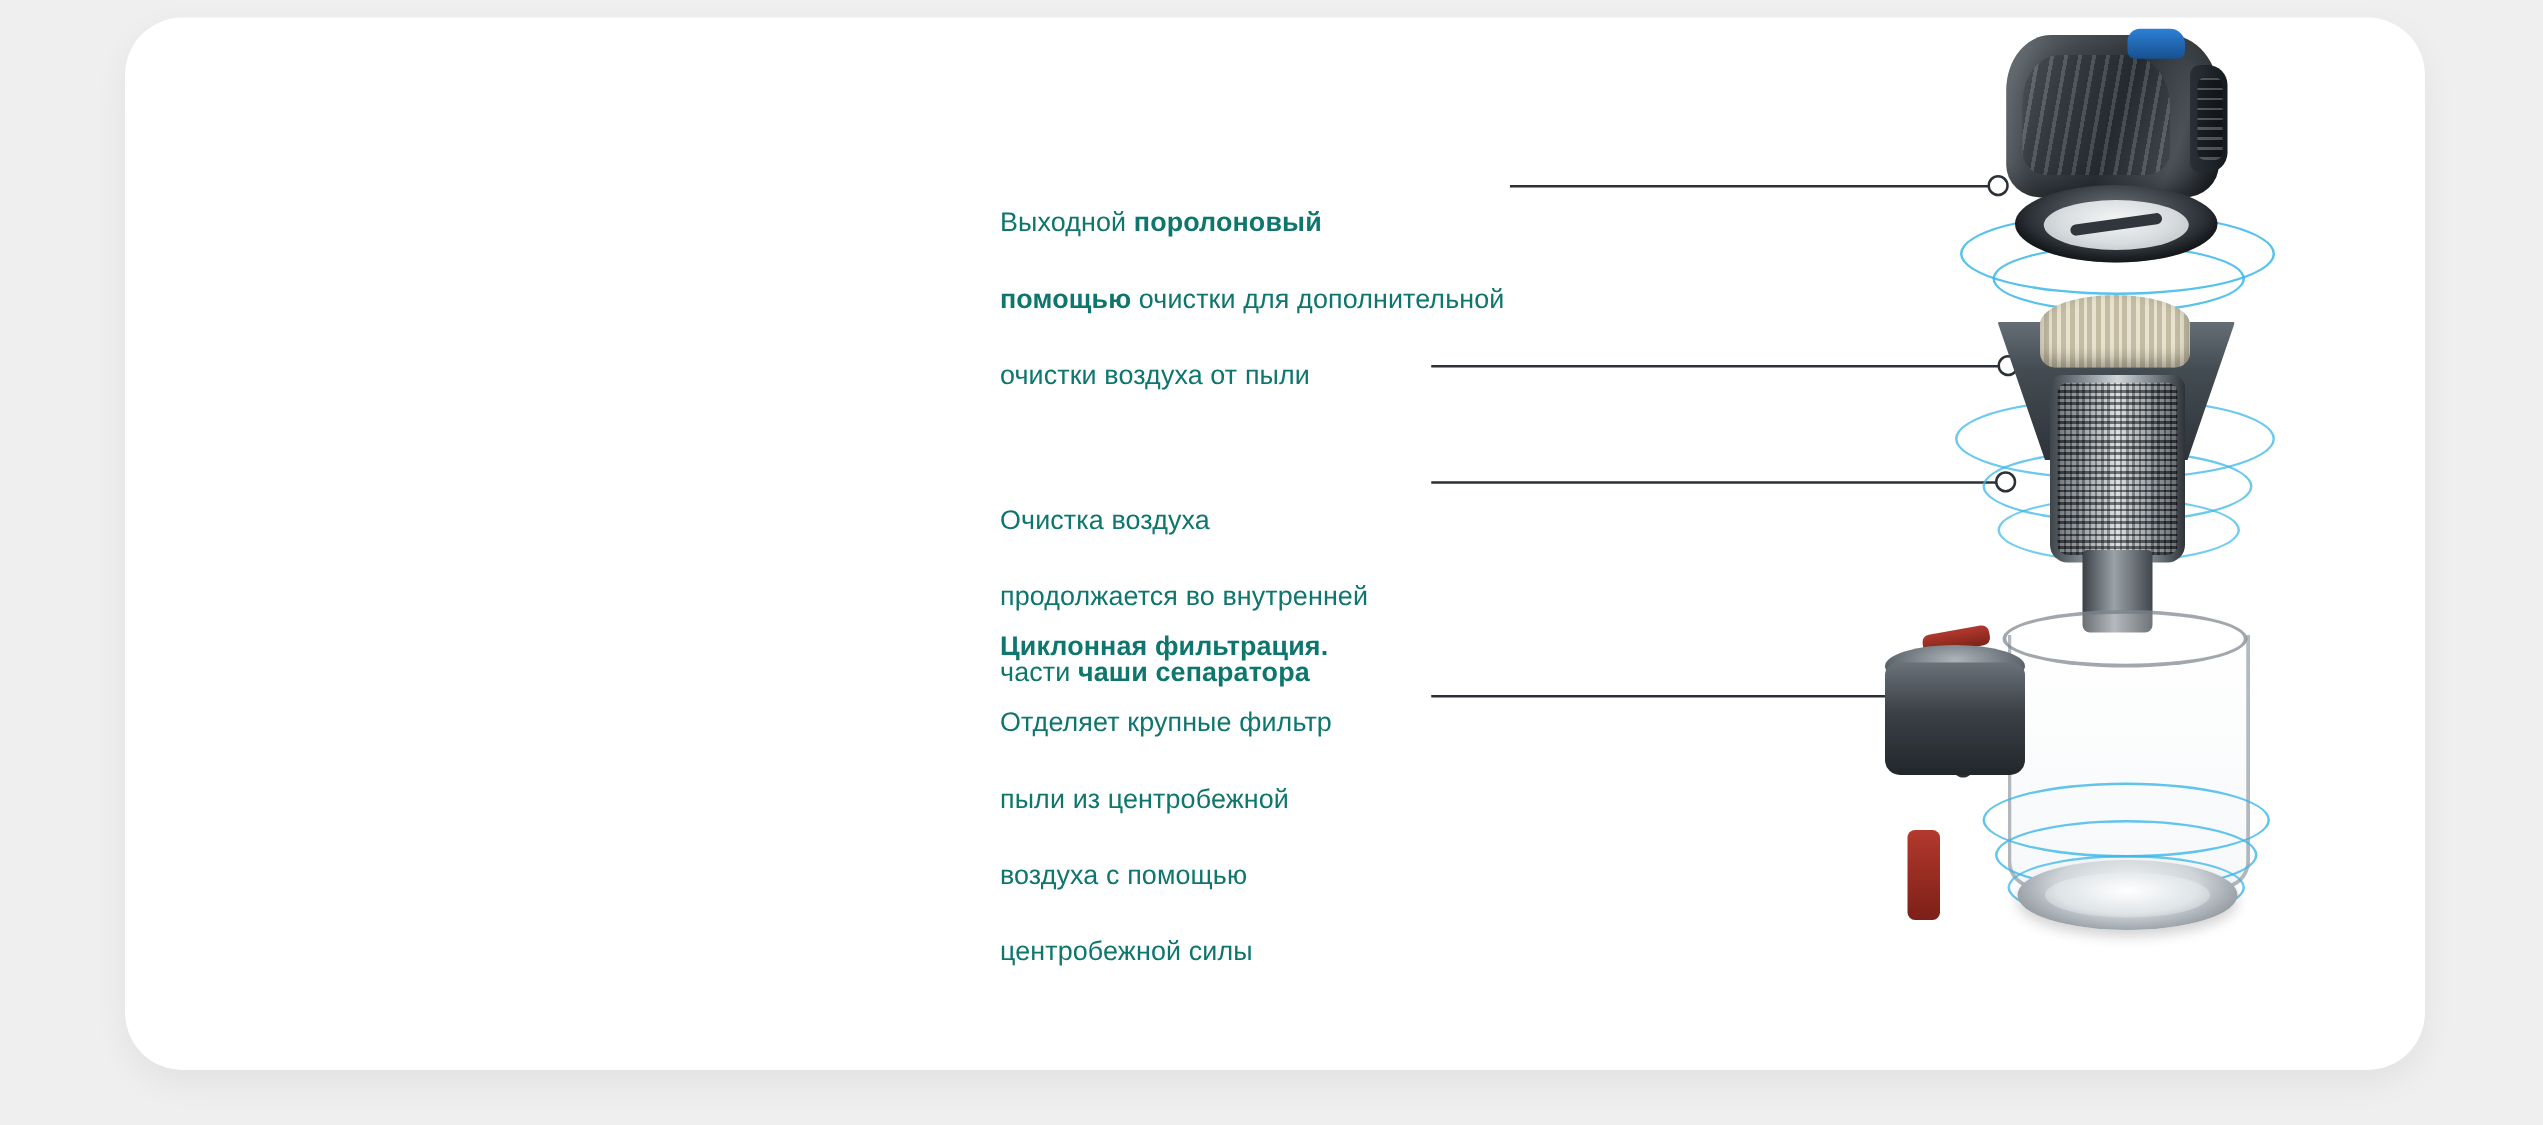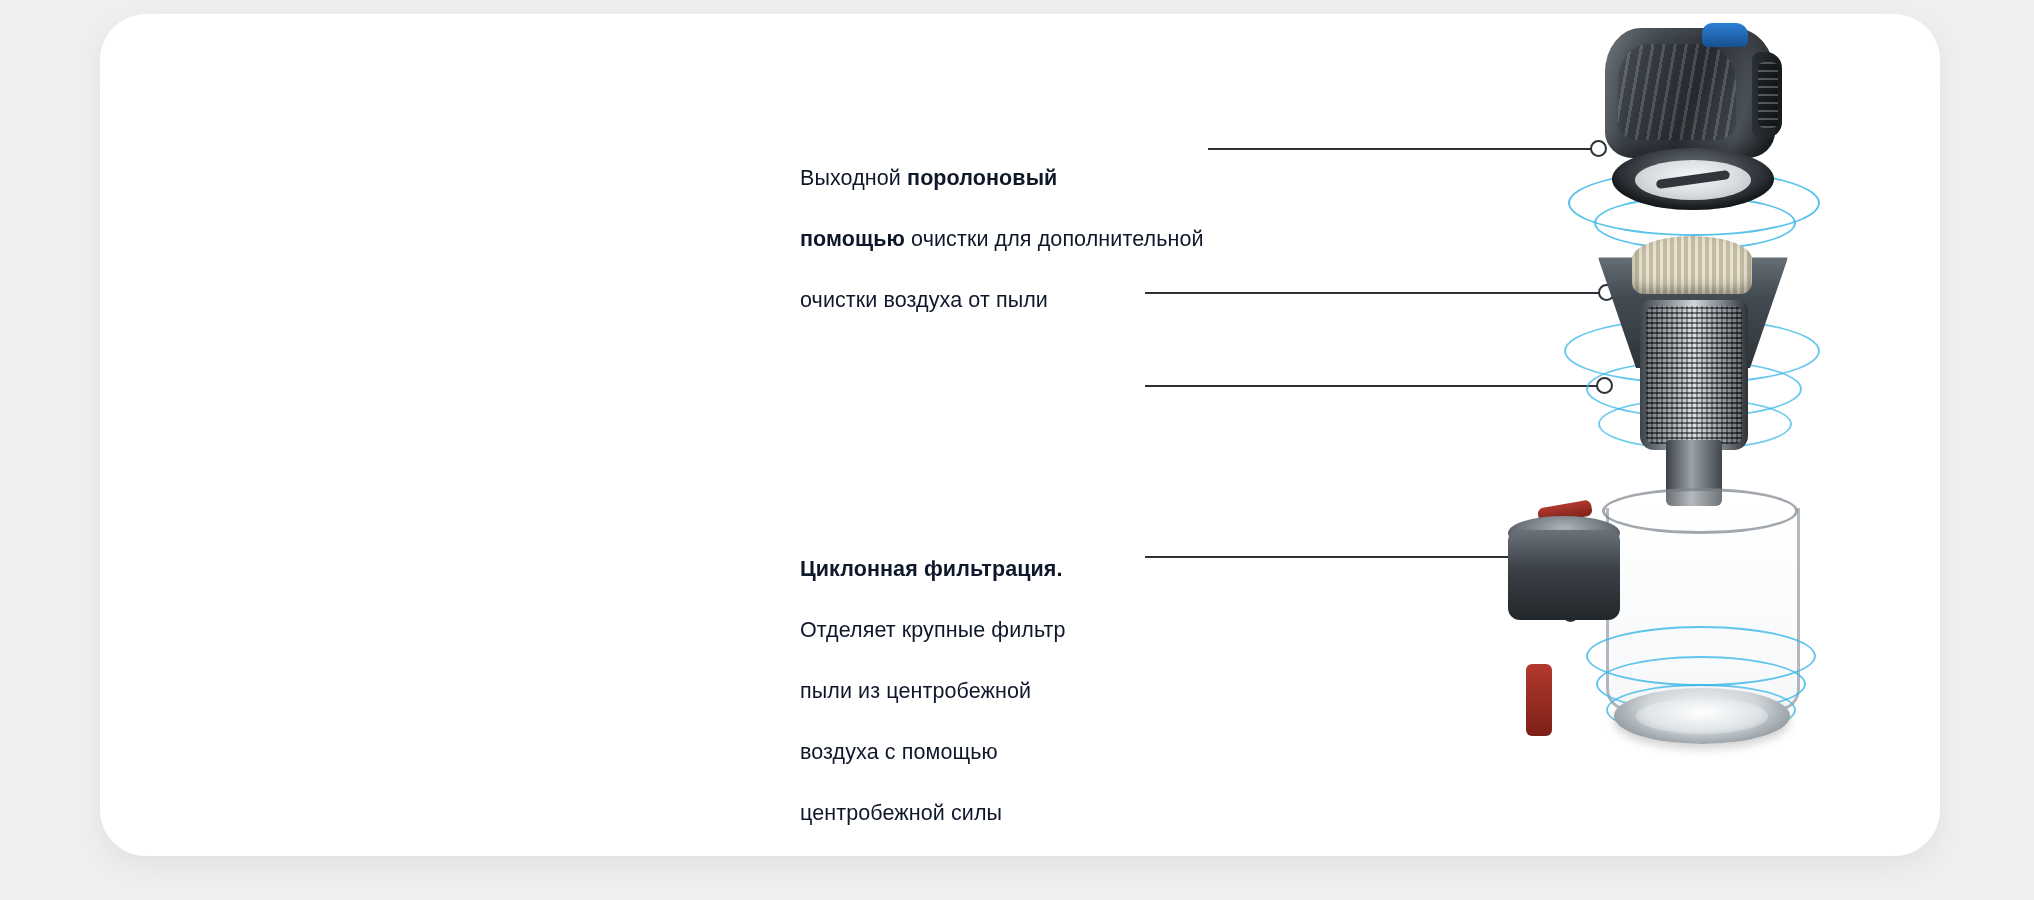--- a/index.html
+++ b/index.html
@@ -29,32 +29,32 @@
     width: 1840px;
     height: 842px;
     background: #ffffff;
     border-radius: 46px;
     box-shadow: 0 10px 28px rgba(0,0,0,0.06);
   }
 
   
   .callout {
     position: absolute;
-    color: #0f172a;
+    color: #0f766e;
     font-size: 21.5px;
     line-height: 1.42;
     letter-spacing: 0.1px;
     white-space: pre-line;
   }
   .callout b { font-weight: 700; }
 
   .c1 { left: 800px; top: 132px;  width: 420px; }
   .c2 { left: 800px; top: 262px;  width: 330px; }
   .c3 { left: 800px; top: 370px;  width: 330px; }
-  .c4 { left: 800px; top: 523px;  width: 330px; }
+  .c4 { left: 800px; top: 471px;  width: 330px; }
 
   
   .leader {
     position: absolute;
     height: 2px;
     background: #2b3137;
   }
   .dot {
     position: absolute;
     width: 17px;
@@ -261,20 +261,25 @@
     <span>Выходной </span><b>поролоновый</b><br>
     <b>помощью</b><span> очистки для дополнительной</span><br>
     <span>очистки воздуха от пыли</span>
   </div>
   <div class="leader l1"></div>
   <div class="dot d1"></div>
 
   <div class="leader l2"></div>
   <div class="dot d2"></div>
 
+  <div class="callout c3">
+    <span>Очистка воздуха</span><br>
+    <span>продолжается во внутренней</span><br>
+    <span>части </span><b>чаши сепаратора</b>
+  </div>
   <div class="leader l3"></div>
   <div class="dot d3"></div>
 
   <div class="callout c4">
     <b>Циклонная фильтрация.</b><br>
     <span>Отделяет крупные фильтр</span><br>
     <span>пыли из центробежной</span><br>
     <span>воздуха с помощью</span><br>
     <span>центробежной силы</span>
   </div>

